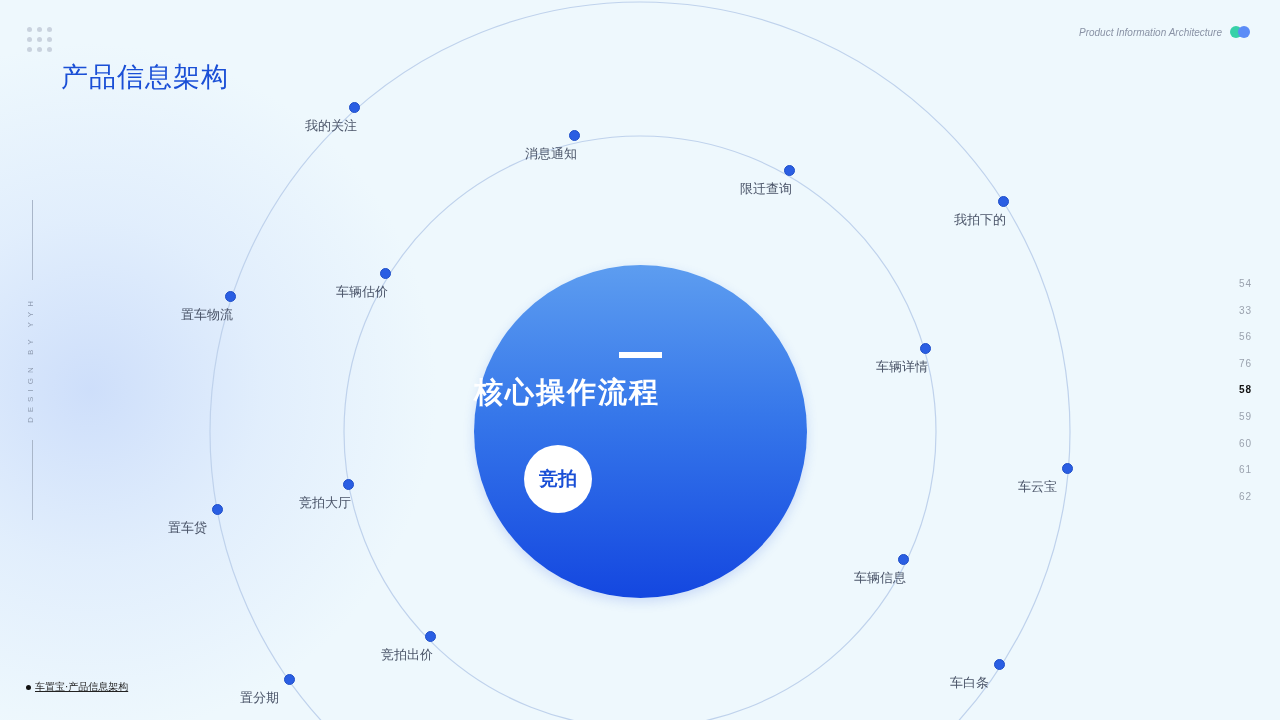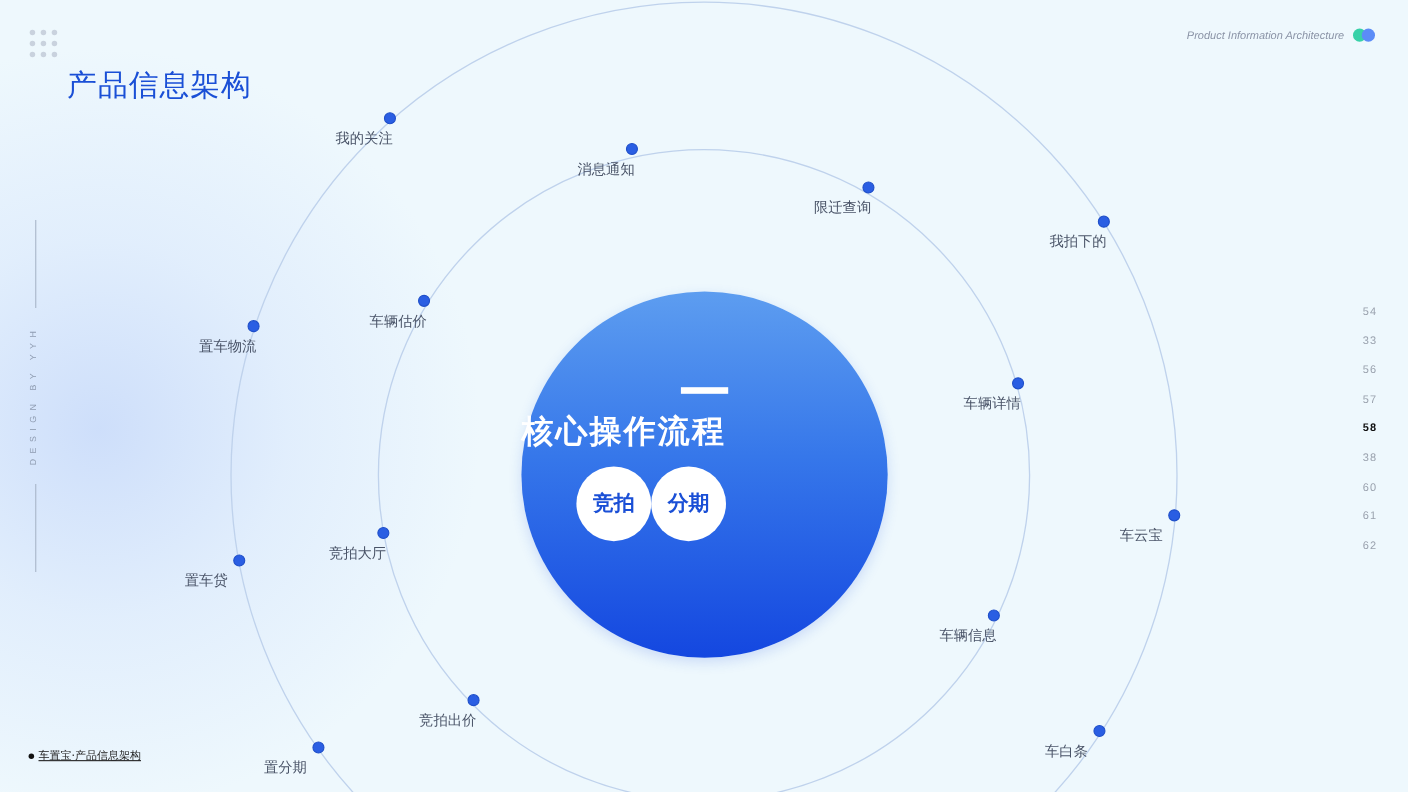--- a/index.html
+++ b/index.html
@@ -37,21 +37,21 @@
   .footer { position:absolute; left:26px; top:680px; font-size:10px; color:#222; display:flex; align-items:center; gap:4px;text-decoration:underline; }
   .footer .bullet { width:5px; height:5px; border-radius:50%; background:#111; }
 
   svg.rings { position:absolute; left:0; top:0; }
 
   .core { position:absolute; left:474px; top:265px; width:333px; height:333px; border-radius:50%;
     background:linear-gradient(180deg, #5d9df0 0%, #3677ea 45%, #1447e0 100%);
     box-shadow:0 4px 12px rgba(40,90,220,0.18); }
   .core-bar { position:absolute; left:145px; top:87px; width:43px; height:6px; background:#fff; }
   .core-title { position:absolute; left:0; top:108px; width:100%; text-align:left; color:#fff; font-size:29px; font-weight:bold; letter-spacing:2px; }
-  .core-pills { position:absolute; left:50px; top:159px; display:flex; }
+  .core-pills { position:absolute; left:50px; top:180px; display:flex; gap:14px; }
   .pill { width:68px; height:68px; border-radius:50%; background:#fff; display:flex; align-items:center; justify-content:center;
     color:#1a4fd6; font-size:19px; font-weight:bold; }
 
   .node { position:absolute; width:0; height:0; }
   .node .dot { position:absolute; left:-6px; top:-6px; width:11px; height:11px; border-radius:50%; background:#2a5ee3; border:1px solid #1f4fc9; }
   .node .label { position:absolute; left:-50px; top:9px; width:100px; text-align:left; font-size:13px; color:#4a5468; white-space:nowrap; }
 </style>
 </head>
 <body>
 
@@ -82,39 +82,38 @@
 <div class="side-vertical">
   <div class="side-line top"></div>
   <div class="side-text">DESIGN BY YYH</div>
   <div class="side-line bottom"></div>
 </div>
 
 <div class="page-nums">
   <div>54</div>
   <div>33</div>
   <div>56</div>
-  <div>57</div>
+  <div>76</div>
   <div class="active">58</div>
-  <div>38</div>
+  <div>59</div>
   <div>60</div>
   <div>61</div>
   <div>62</div>
 </div>
 
 <svg class="rings" width="1280" height="720">
   <circle cx="640" cy="432" r="296" fill="none" stroke="#bfd2ec" stroke-width="1.2"></circle>
   <circle cx="640" cy="432" r="430" fill="none" stroke="#bfd2ec" stroke-width="1.2"></circle>
 </svg>
 
 <div class="core">
   <div class="core-bar"></div>
   <div class="core-title">核心操作流程</div>
   <div class="core-pills">
     <div class="pill">竞拍</div>
-    <div class="pill">分期</div>
   </div>
 </div>
 
 <div id="nodes">
     <div class="node" style="left: 575px; top: 136px;">
       <span class="dot"></span>
       <span class="label">消息通知</span>
     </div>
     <div class="node" style="left: 790px; top: 171px;">
       <span class="dot"></span>

